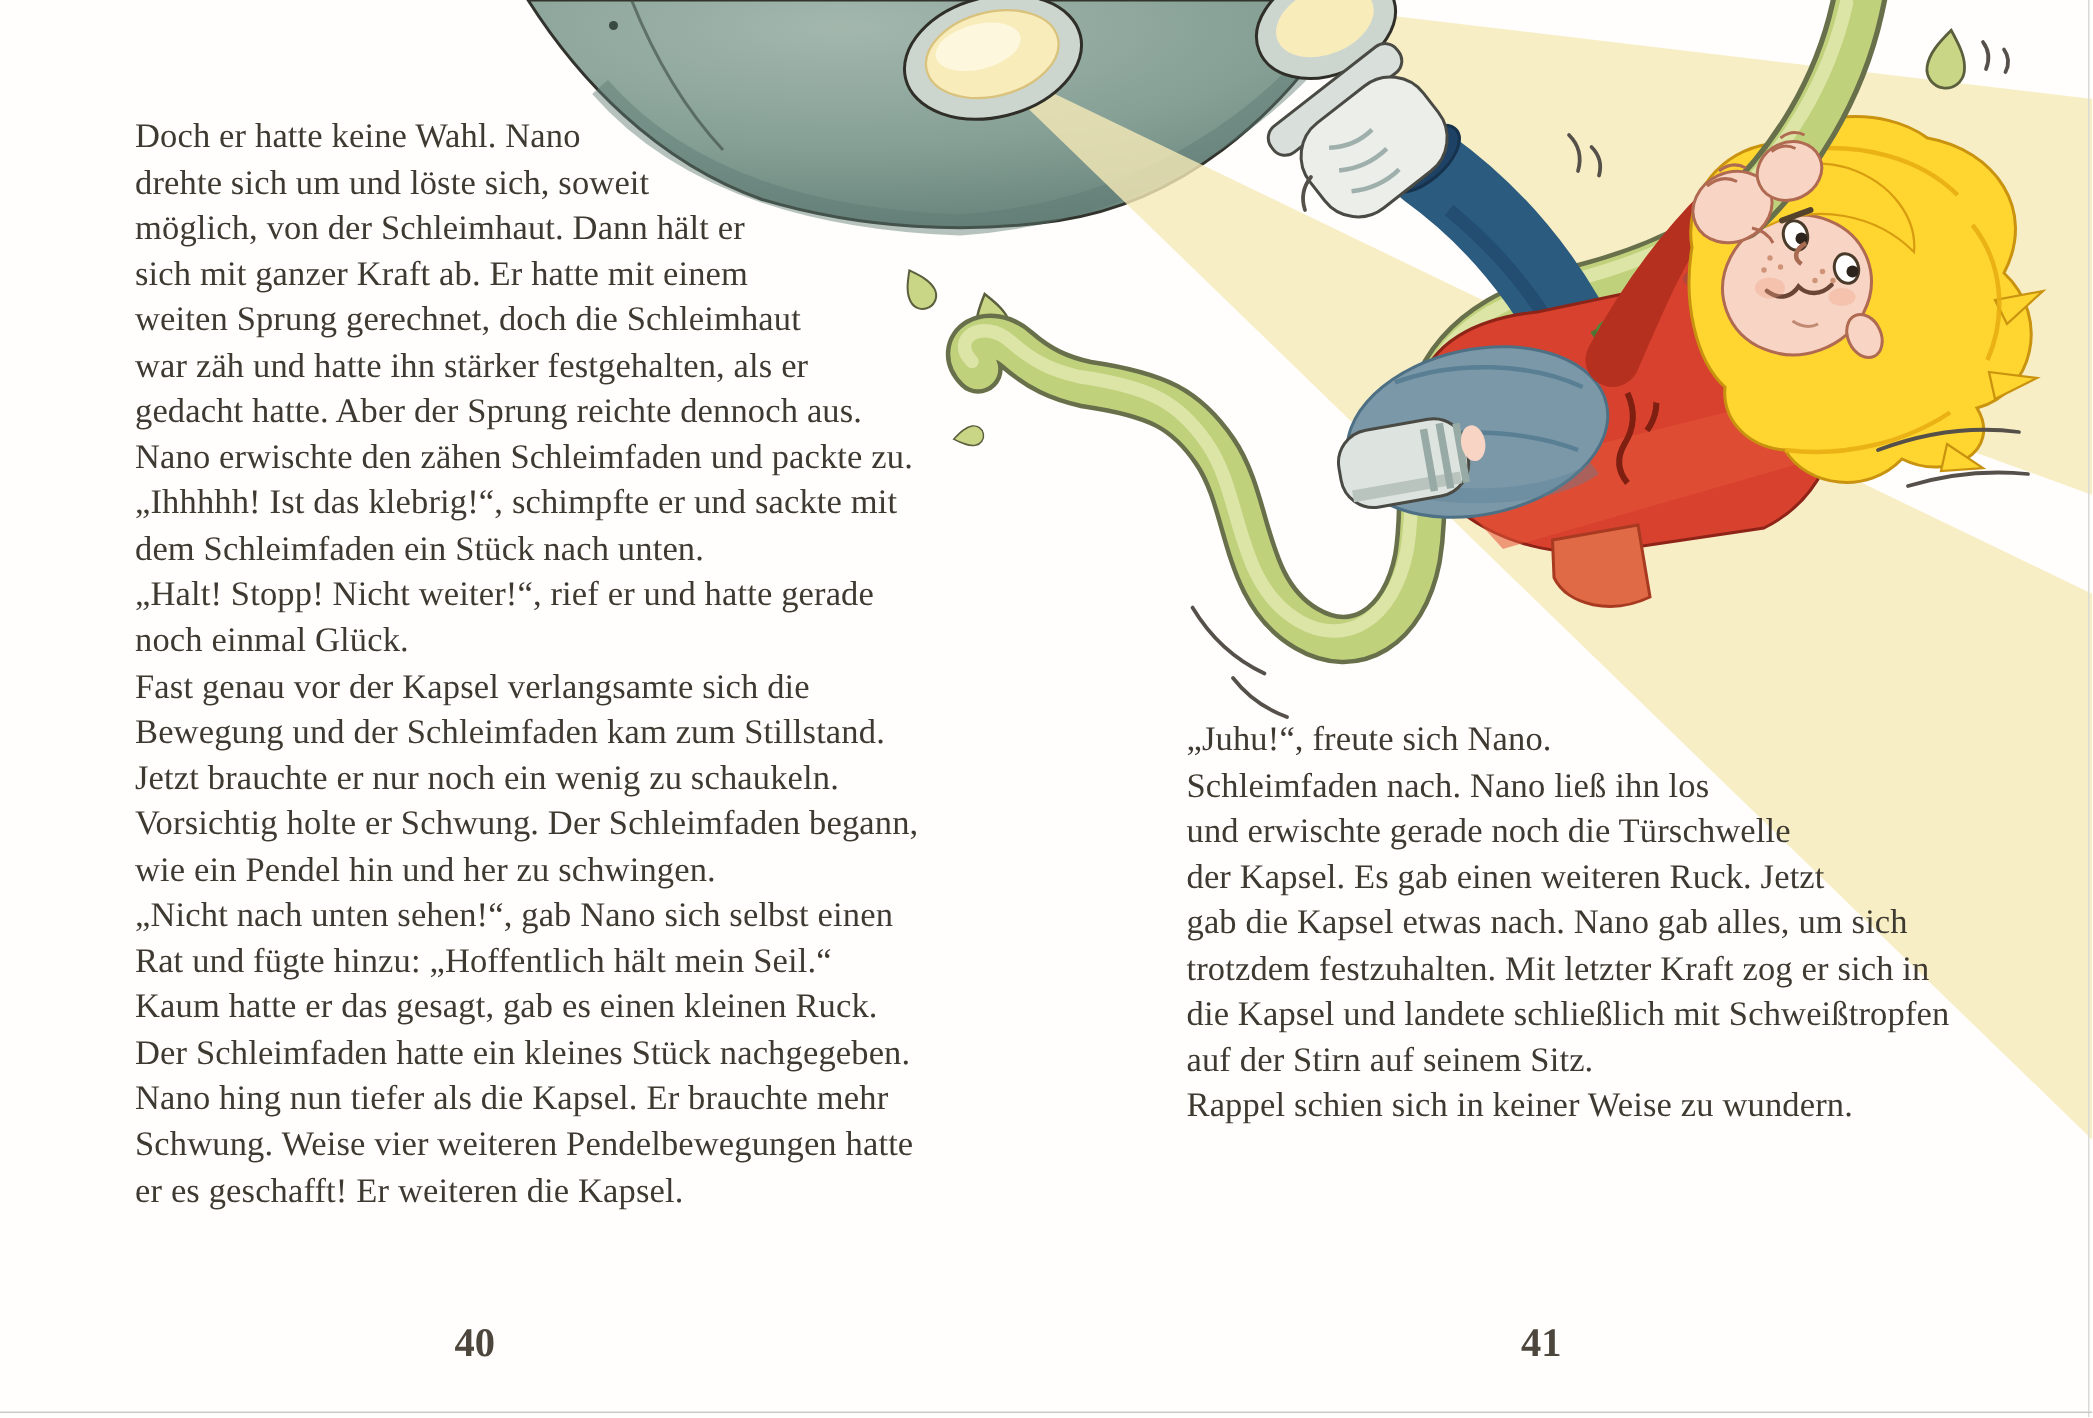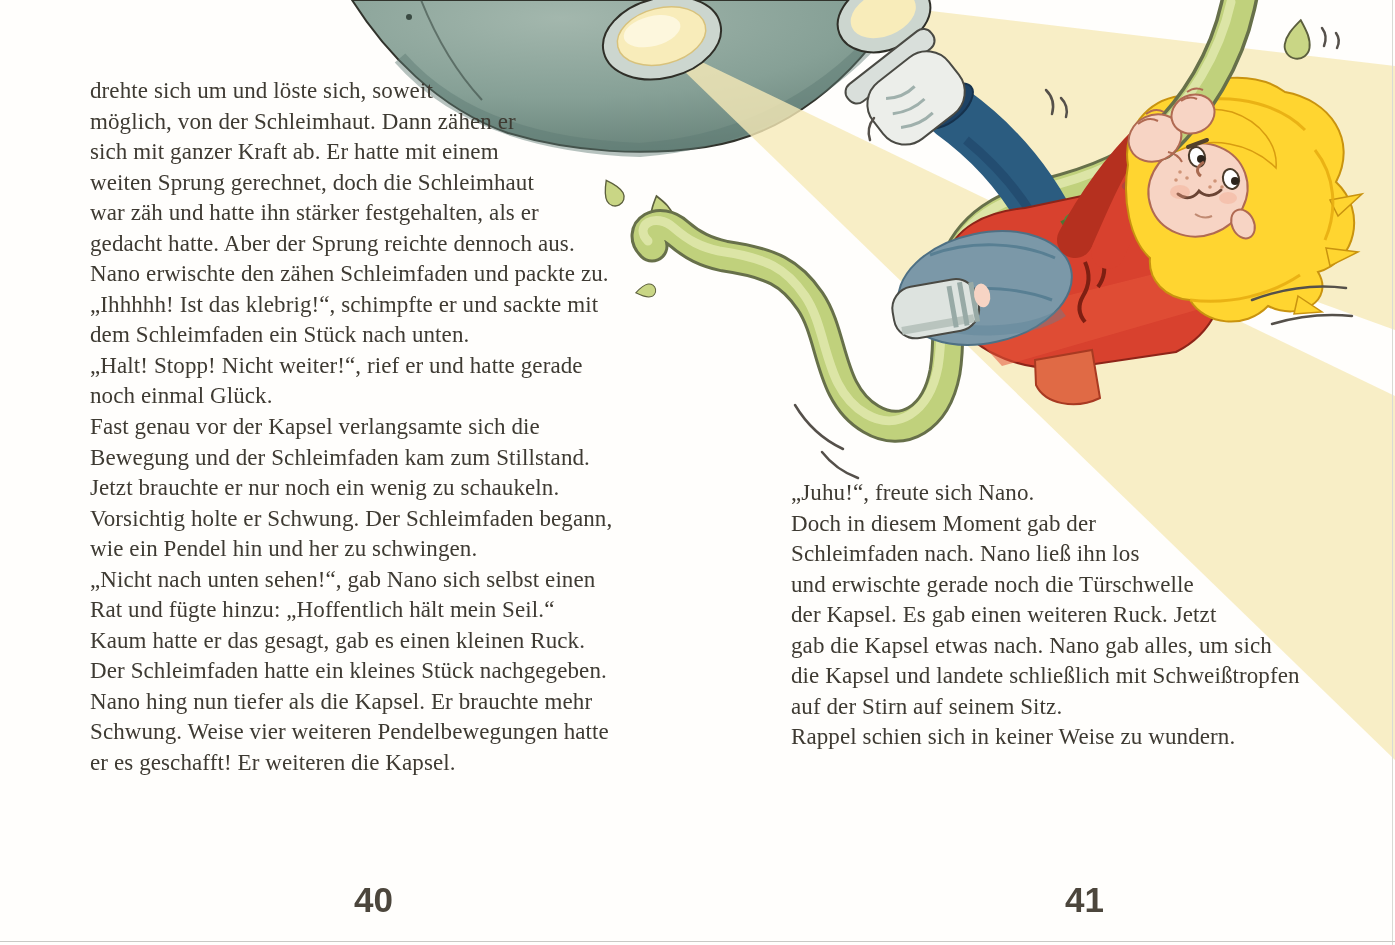--- a/index.html
+++ b/index.html
@@ -3,22 +3,22 @@
 <meta charset="utf-8">
 <style>
   html,body{margin:0;padding:0;background:#fff;}
   #canvas{position:relative;width:1395px;height:945px;background:#fffefc;overflow:hidden;
           font-family:"Liberation Serif", serif;}
   #art{position:absolute;left:0;top:0;width:1395px;height:945px;}
   .textblock{position:absolute;color:#3e3a32;font-size:23px;line-height:30.55px;
              letter-spacing:0.1px;white-space:nowrap;}
   #left-text{left:90px;top:76px;}
   #right-text{left:791px;top:478px;}
-  .pagenum{position:absolute;width:90px;text-align:right;color:#4c463c;
-           font-family:Liberation Sans, sans-serif;font-weight:bold;font-size:35px;}
+  .pagenum{position:absolute;width:90px;text-align:left;color:#4c463c;
+           font-family:Liberation Serif, serif;font-weight:bold;font-size:27px;}
   #pagenum-left{left:303px;top:880px;}
   #pagenum-right{left:1014px;top:880px;}
   .edge-right{position:absolute;right:2px;top:0;width:1px;height:945px;background:#d9d9d5;}
   .edge-bottom{position:absolute;left:0;bottom:3px;width:1395px;height:1px;background:#c9c9c5;}
 </style>
 </head>
 <body>
 
 <div id="canvas">
 
@@ -152,22 +152,23 @@
       </g>
     </g>
 
     <g stroke="#55504a" stroke-width="2.5" fill="none" stroke-linecap="round">
       <path d="M 1252,300 q 48,-18 94,-12"></path>
       <path d="M 1272,324 q 40,-12 80,-8"></path>
     </g>
   </svg>
 
   <div id="left-text" class="textblock">
+    <div>Doch er hatte keine Wahl. Nano</div>
     <div>drehte sich um und löste sich, soweit</div>
-    <div>möglich, von der Schleimhaut. Dann zähen er</div>
+    <div>möglich, von der Schleimhaut. Dann hält er</div>
     <div>sich mit ganzer Kraft ab. Er hatte mit einem</div>
     <div>weiten Sprung gerechnet, doch die Schleimhaut</div>
     <div>war zäh und hatte ihn stärker festgehalten, als er</div>
     <div>gedacht hatte. Aber der Sprung reichte dennoch aus.</div>
     <div>Nano erwischte den zähen Schleimfaden und packte zu.</div>
     <div>„Ihhhhh! Ist das klebrig!“, schimpfte er und sackte mit</div>
     <div>dem Schleimfaden ein Stück nach unten.</div>
     <div>„Halt! Stopp! Nicht weiter!“, rief er und hatte gerade</div>
     <div>noch einmal Glück.</div>
     <div>Fast genau vor der Kapsel verlangsamte sich die</div>
@@ -179,25 +180,25 @@
     <div>Rat und fügte hinzu: „Hoffentlich hält mein Seil.“</div>
     <div>Kaum hatte er das gesagt, gab es einen kleinen Ruck.</div>
     <div>Der Schleimfaden hatte ein kleines Stück nachgegeben.</div>
     <div>Nano hing nun tiefer als die Kapsel. Er brauchte mehr</div>
     <div>Schwung. Weise vier weiteren Pendelbewegungen hatte</div>
     <div>er es geschafft! Er weiteren die Kapsel.</div>
   </div>
 
   <div id="right-text" class="textblock">
     <div>„Juhu!“, freute sich Nano.</div>
-    <div>Doch in diesem Moment gab der</div>
     <div>Schleimfaden nach. Nano ließ ihn los</div>
     <div>und erwischte gerade noch die Türschwelle</div>
     <div>der Kapsel. Es gab einen weiteren Ruck. Jetzt</div>
     <div>gab die Kapsel etwas nach. Nano gab alles, um sich</div>
+    <div>trotzdem festzuhalten. Mit letzter Kraft zog er sich in</div>
     <div>die Kapsel und landete schließlich mit Schweißtropfen</div>
     <div>auf der Stirn auf seinem Sitz.</div>
     <div>Rappel schien sich in keiner Weise zu wundern.</div>
   </div>
 
   <div id="pagenum-left" class="pagenum">40</div>
   <div id="pagenum-right" class="pagenum">41</div>
 
   <div class="edge-right"></div>
   <div class="edge-bottom"></div>

